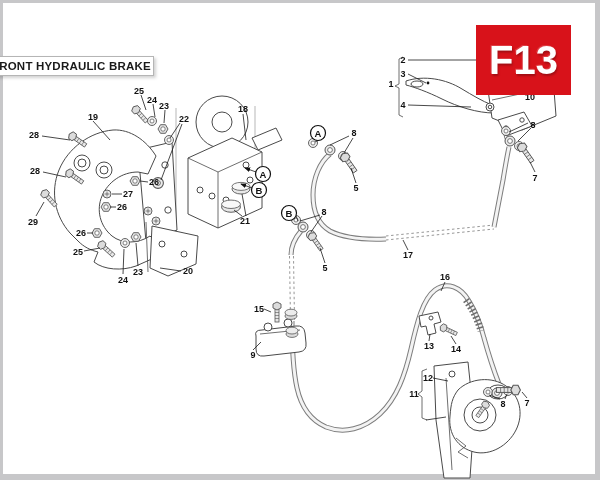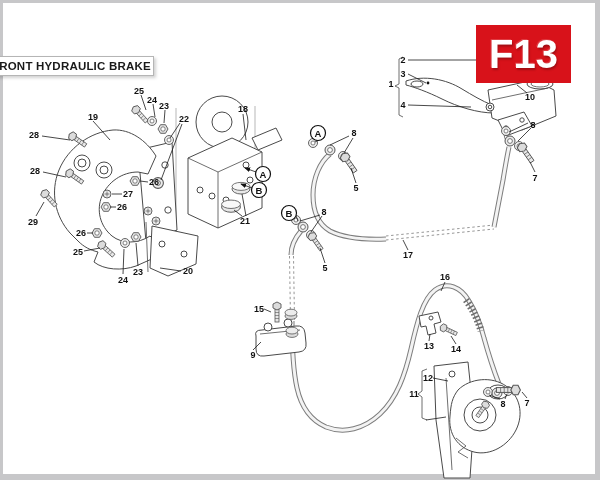--- a/index.html
+++ b/index.html
@@ -4,21 +4,21 @@
 <style>
   html,body{margin:0;padding:0;background:#e9e9e9;}
   #stage{position:relative;width:600px;height:480px;overflow:hidden;
          background:#c7c7c9;font-family:"Liberation Sans",sans-serif;}
   #page{position:absolute;left:3px;top:3px;right:5px;bottom:6px;background:#ffffff;}
   #diagram{position:absolute;left:0;top:0;width:600px;height:480px;}
   #title-box{position:absolute;left:-14px;top:56px;width:168px;height:20px;
              background:#fff;border:1px solid #b5b5b5;box-shadow:2px 2px 3px rgba(0,0,0,.18);
              display:flex;align-items:center;padding-left:5px;box-sizing:border-box;
              font-weight:bold;font-size:11.5px;color:#1a1a1a;letter-spacing:.2px;white-space:nowrap;}
-  #code-badge{position:absolute;left:476px;top:25px;width:95px;height:58px;
+  #code-badge{position:absolute;left:476px;top:25px;width:95px;height:70px;
               display:flex;align-items:center;justify-content:center;
               font-weight:bold;font-size:40px;color:#fff;
               text-shadow:1px 2px 2px rgba(0,0,0,.25), -1px -1px 0 rgba(255,255,255,.18);}
   .part-line{stroke:#4a4a4a;fill:#fff;stroke-width:1;}
   .thin{stroke:#4a4a4a;fill:none;stroke-width:.8;}
   .leader{stroke:#1a1a1a;stroke-width:.8;}
   text.plabel{font:bold 9px "Liberation Sans",sans-serif;fill:#111;text-anchor:middle;}
   text.clabel{font:bold 9.5px "Liberation Sans",sans-serif;fill:#111;text-anchor:middle;}
   .hose-out{fill:none;stroke:#7d7d7d;stroke-width:5;}
   .hose-in{fill:none;stroke:#f3f3f3;stroke-width:3;}

